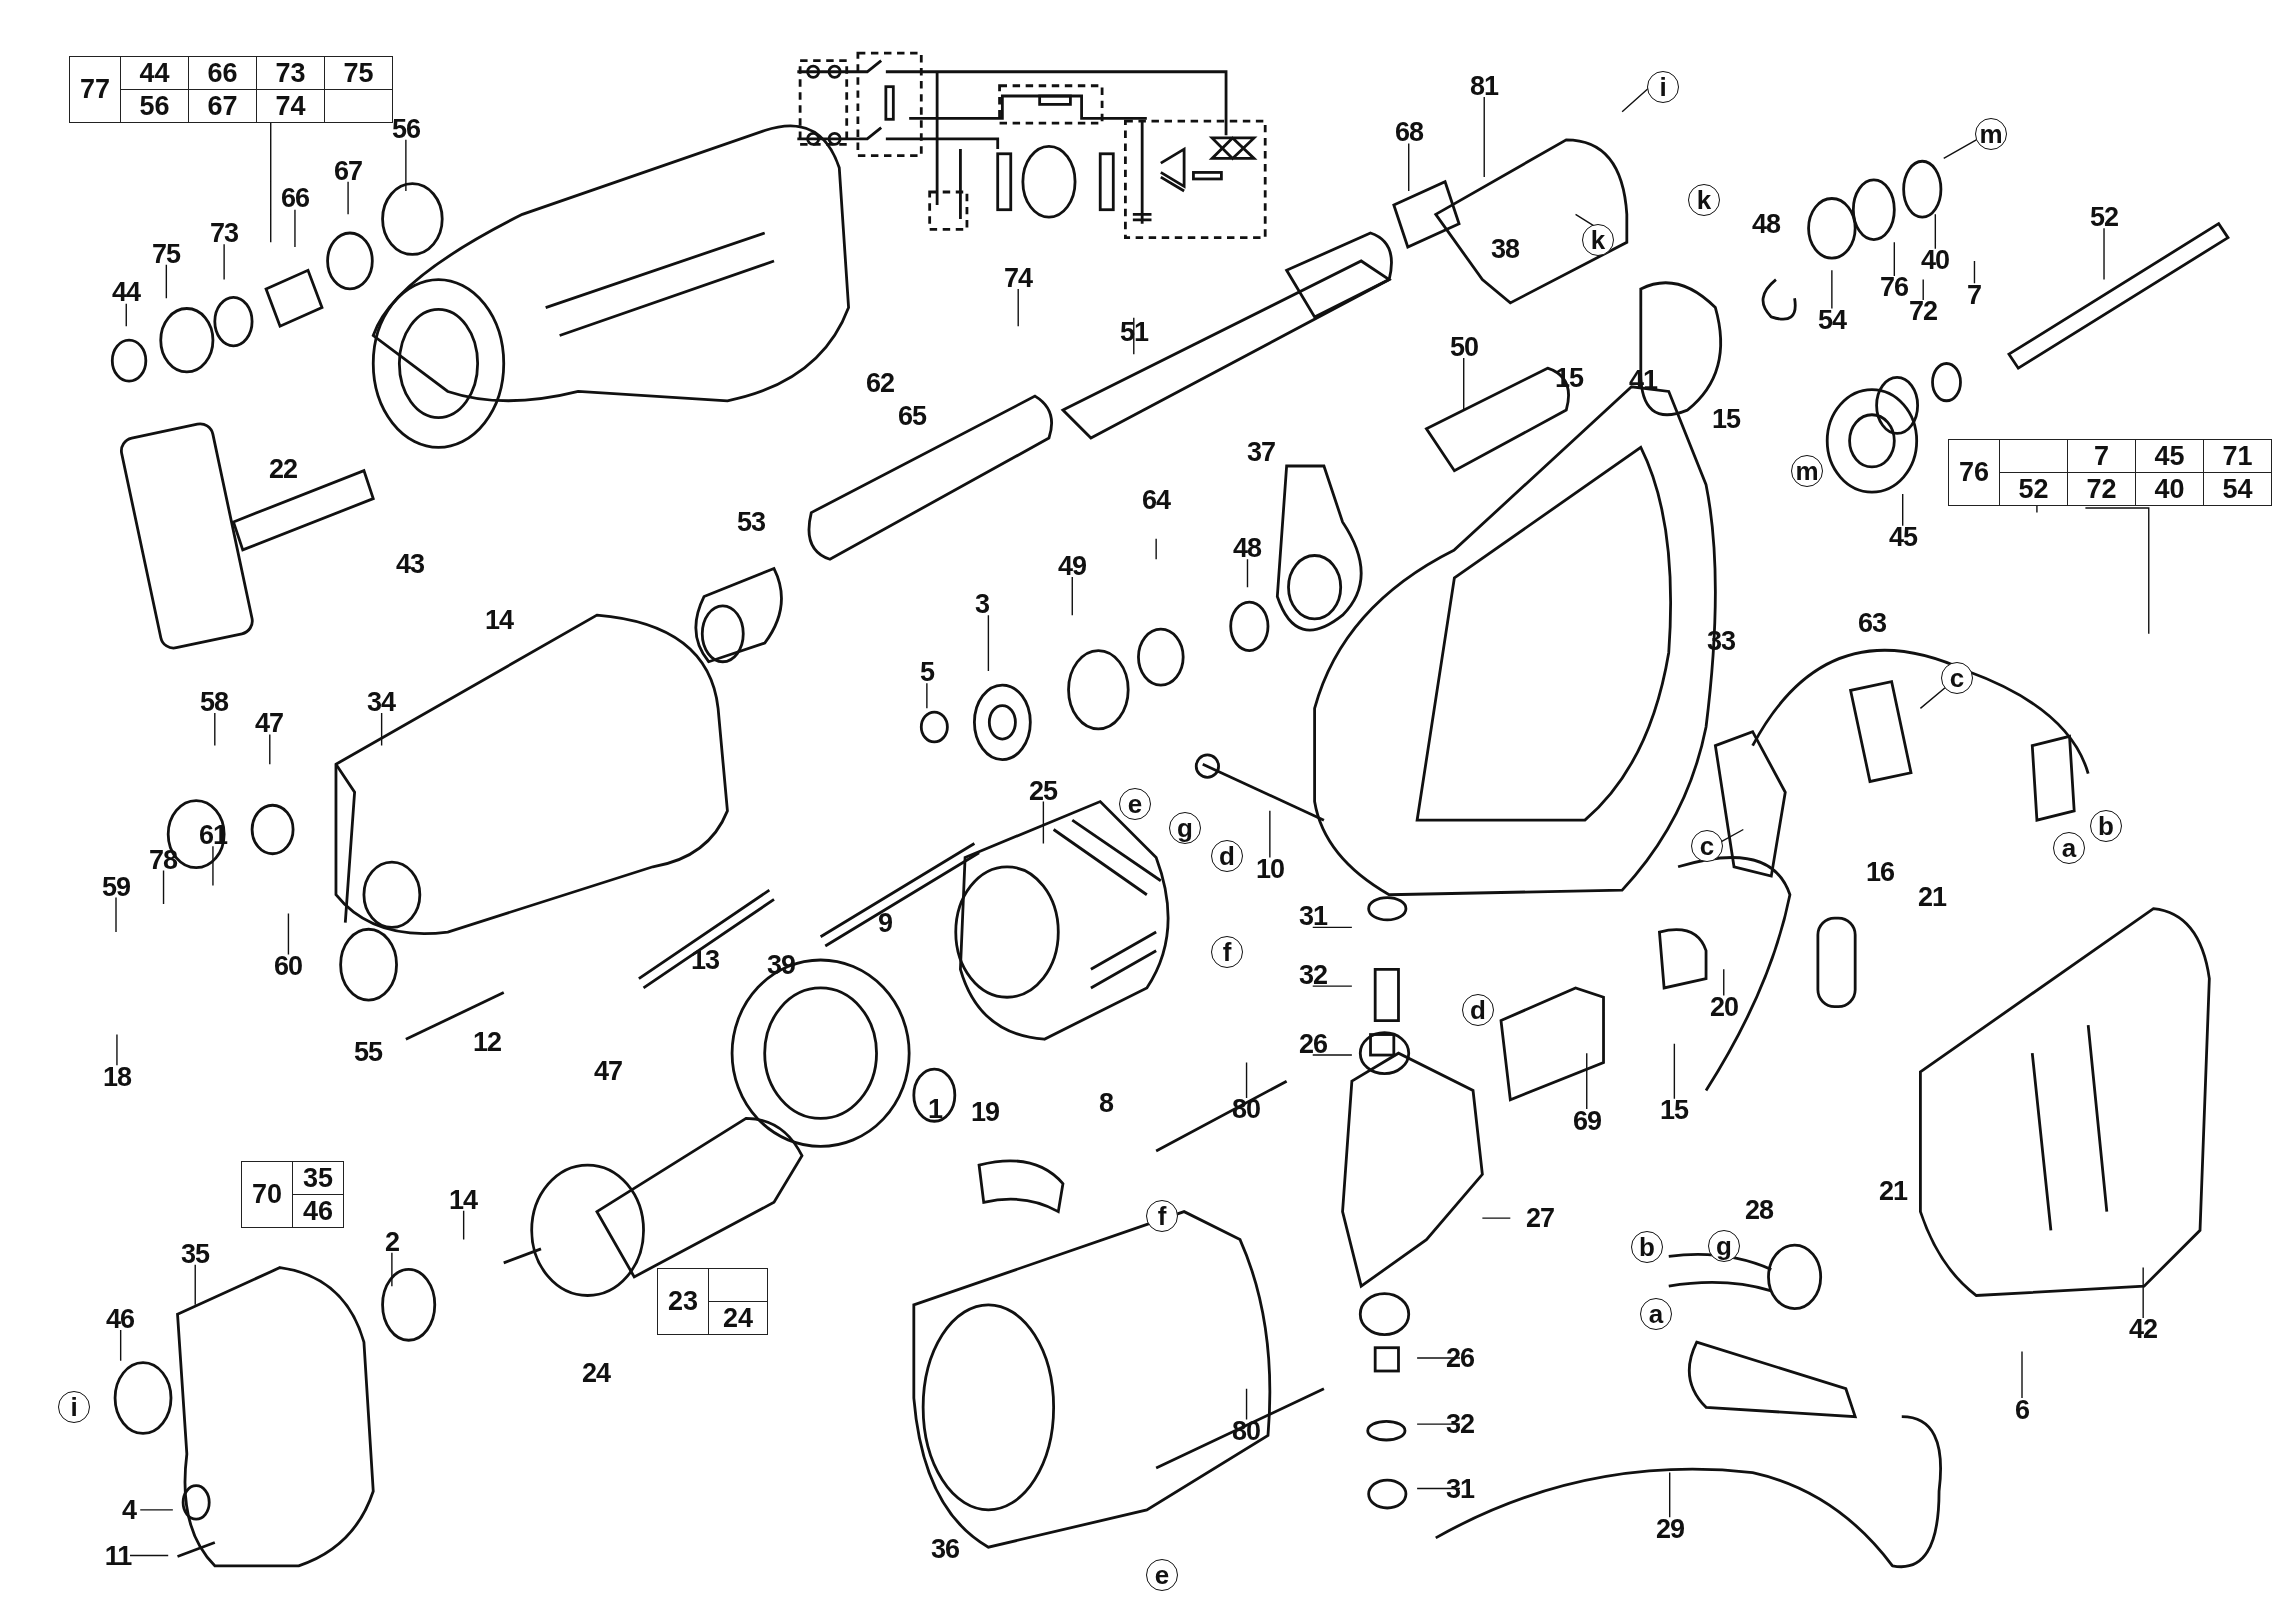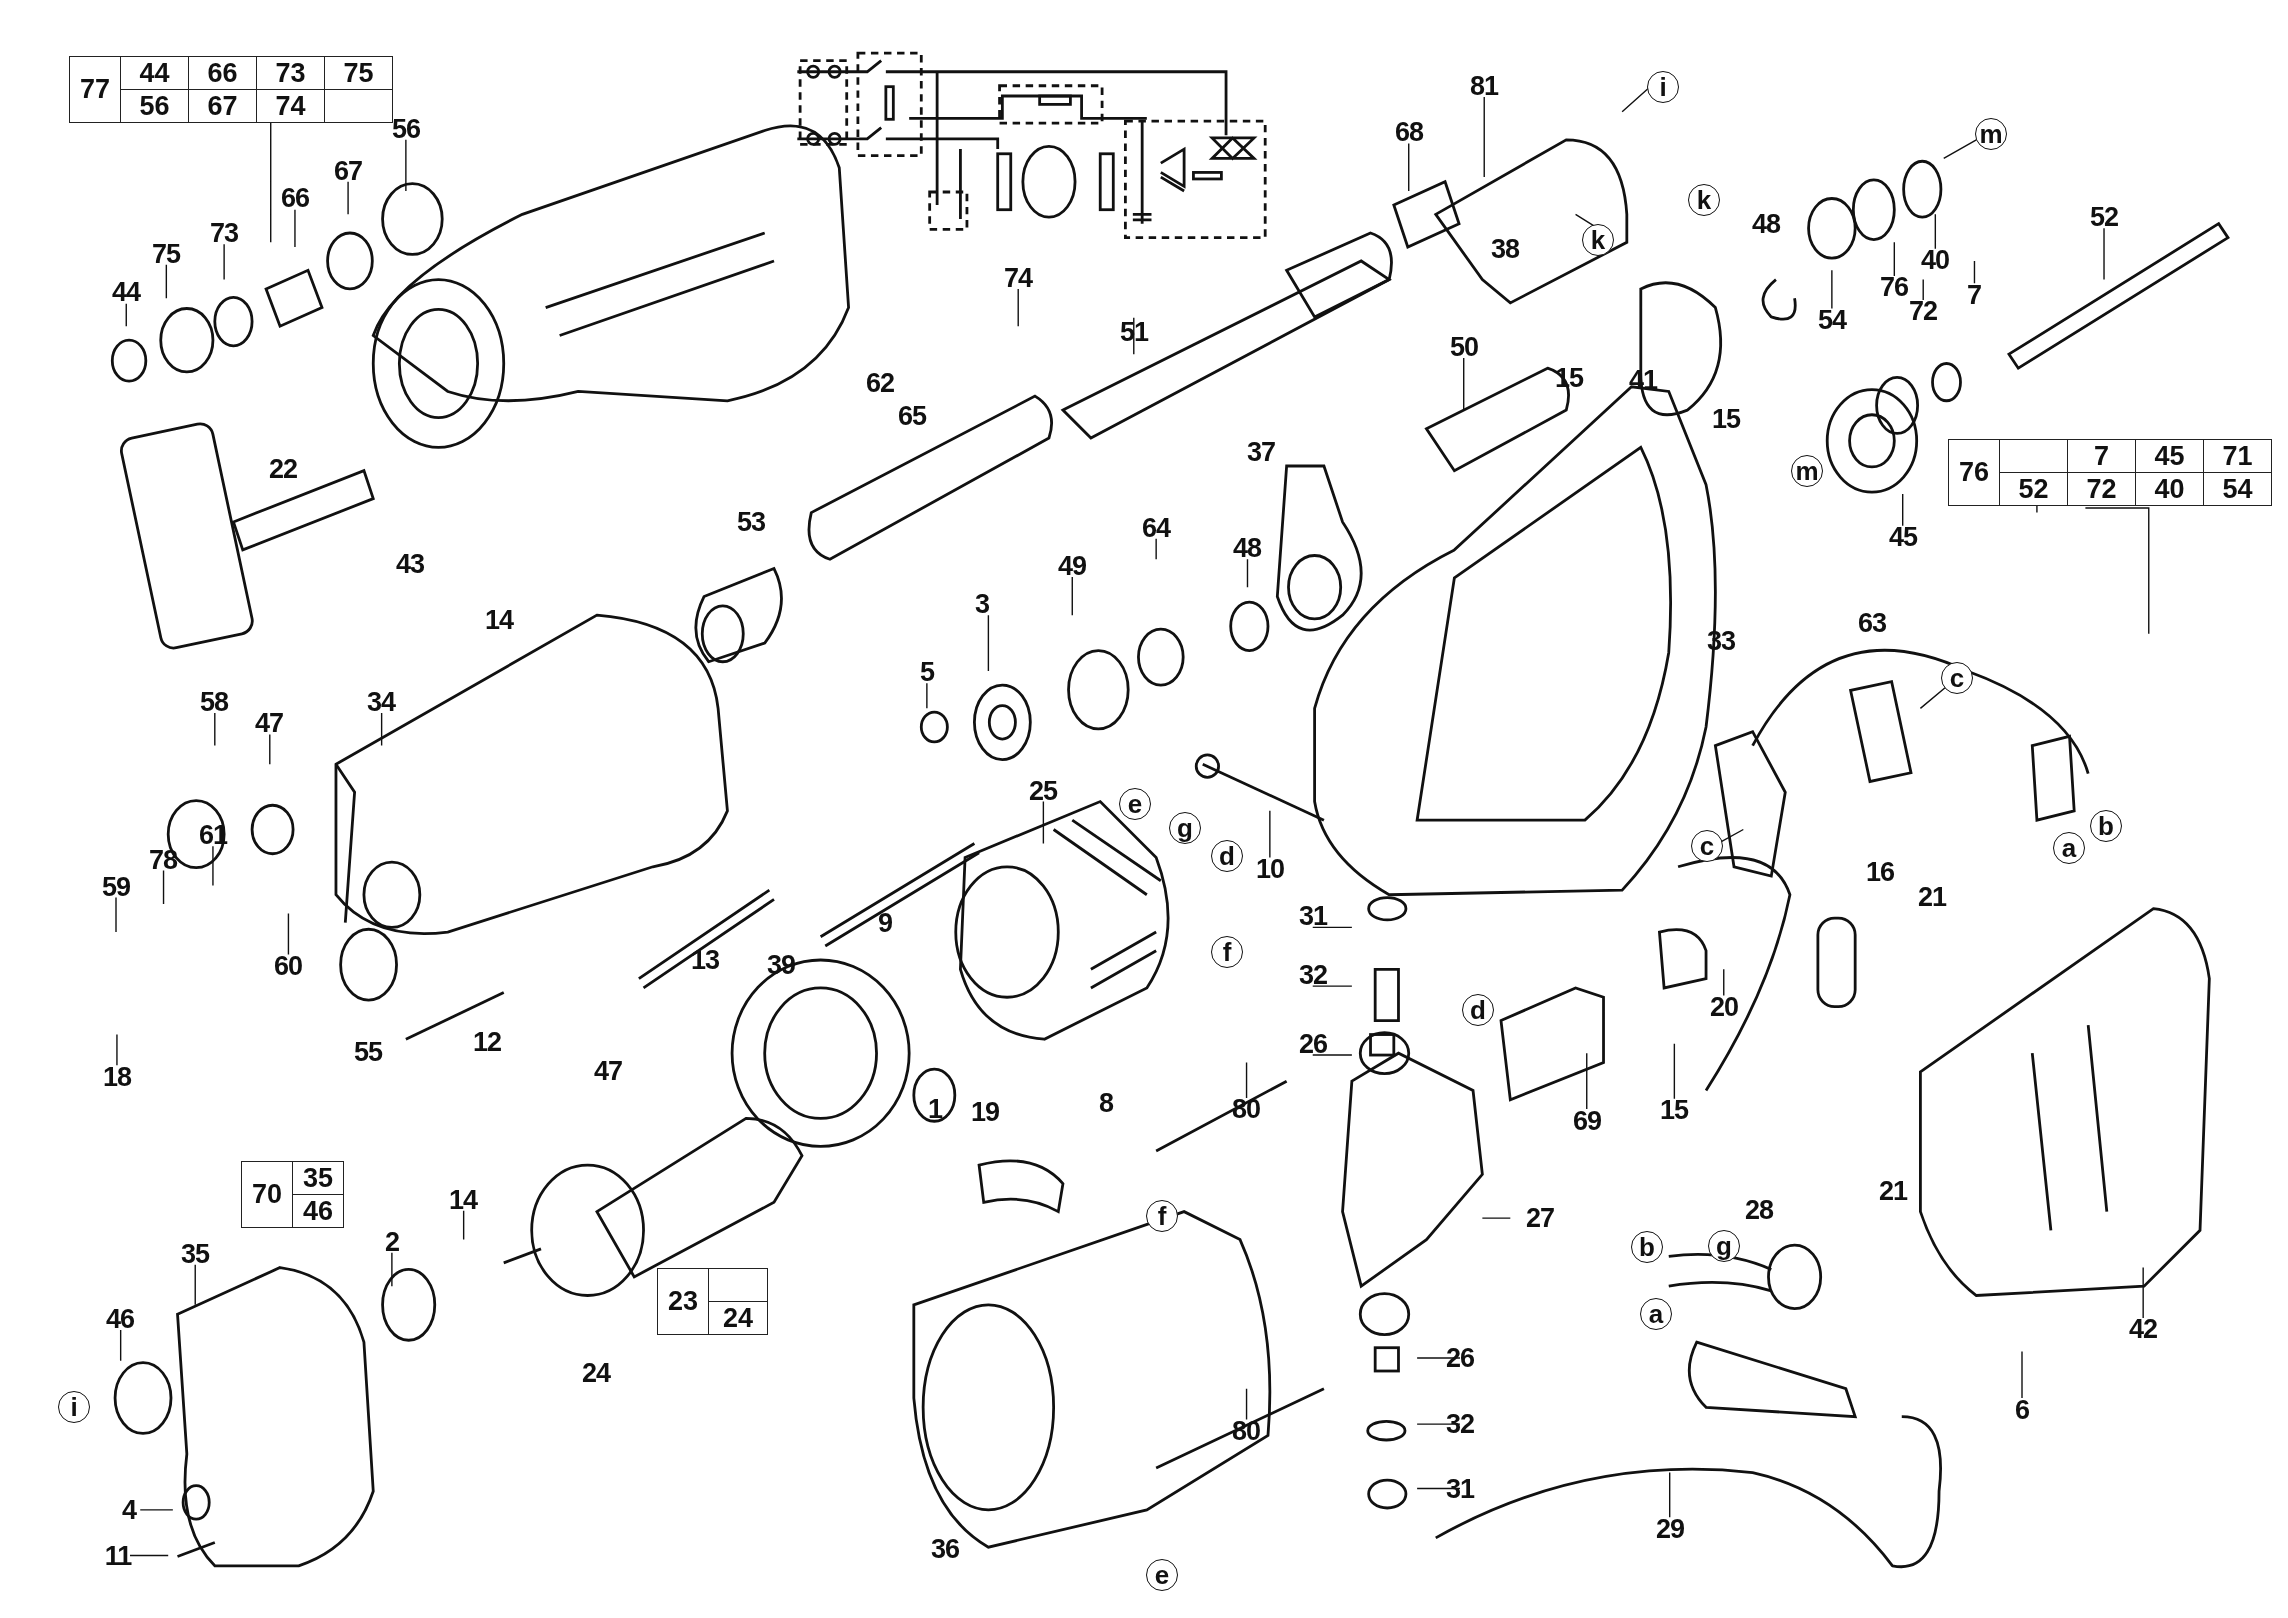--- a/index.html
+++ b/index.html
@@ -294,21 +294,21 @@
       <div class="lbl" style="left: 1726px; top: 419px;">15</div>
       <div class="lbl" style="left: 1832px; top: 320px;">54</div>
       <div class="lbl" style="left: 1894px; top: 287px;">76</div>
       <div class="lbl" style="left: 1935px; top: 260px;">40</div>
       <div class="lbl" style="left: 1923px; top: 311px;">72</div>
       <div class="lbl" style="left: 1974px; top: 295px;">7</div>
       <div class="lbl" style="left: 2104px; top: 217px;">52</div>
       <div class="lbl" style="left: 1903px; top: 537px;">45</div>
       <div class="lbl" style="left: 982px; top: 604px;">3</div>
       <div class="lbl" style="left: 1072px; top: 566px;">49</div>
-      <div class="lbl" style="left: 1156px; top: 528px;">64</div>
+      <div class="lbl" style="left: 1156px; top: 500px;">64</div>
       <div class="lbl" style="left: 1247px; top: 548px;">48</div>
       <div class="lbl" style="left: 927px; top: 672px;">5</div>
       <div class="lbl" style="left: 214px; top: 702px;">58</div>
       <div class="lbl" style="left: 269px; top: 723px;">47</div>
       <div class="lbl" style="left: 381px; top: 702px;">34</div>
       <div class="lbl" style="left: 213px; top: 835px;">61</div>
       <div class="lbl" style="left: 163px; top: 860px;">78</div>
       <div class="lbl" style="left: 116px; top: 887px;">59</div>
       <div class="lbl" style="left: 288px; top: 966px;">60</div>
       <div class="lbl" style="left: 117px; top: 1077px;">18</div>

